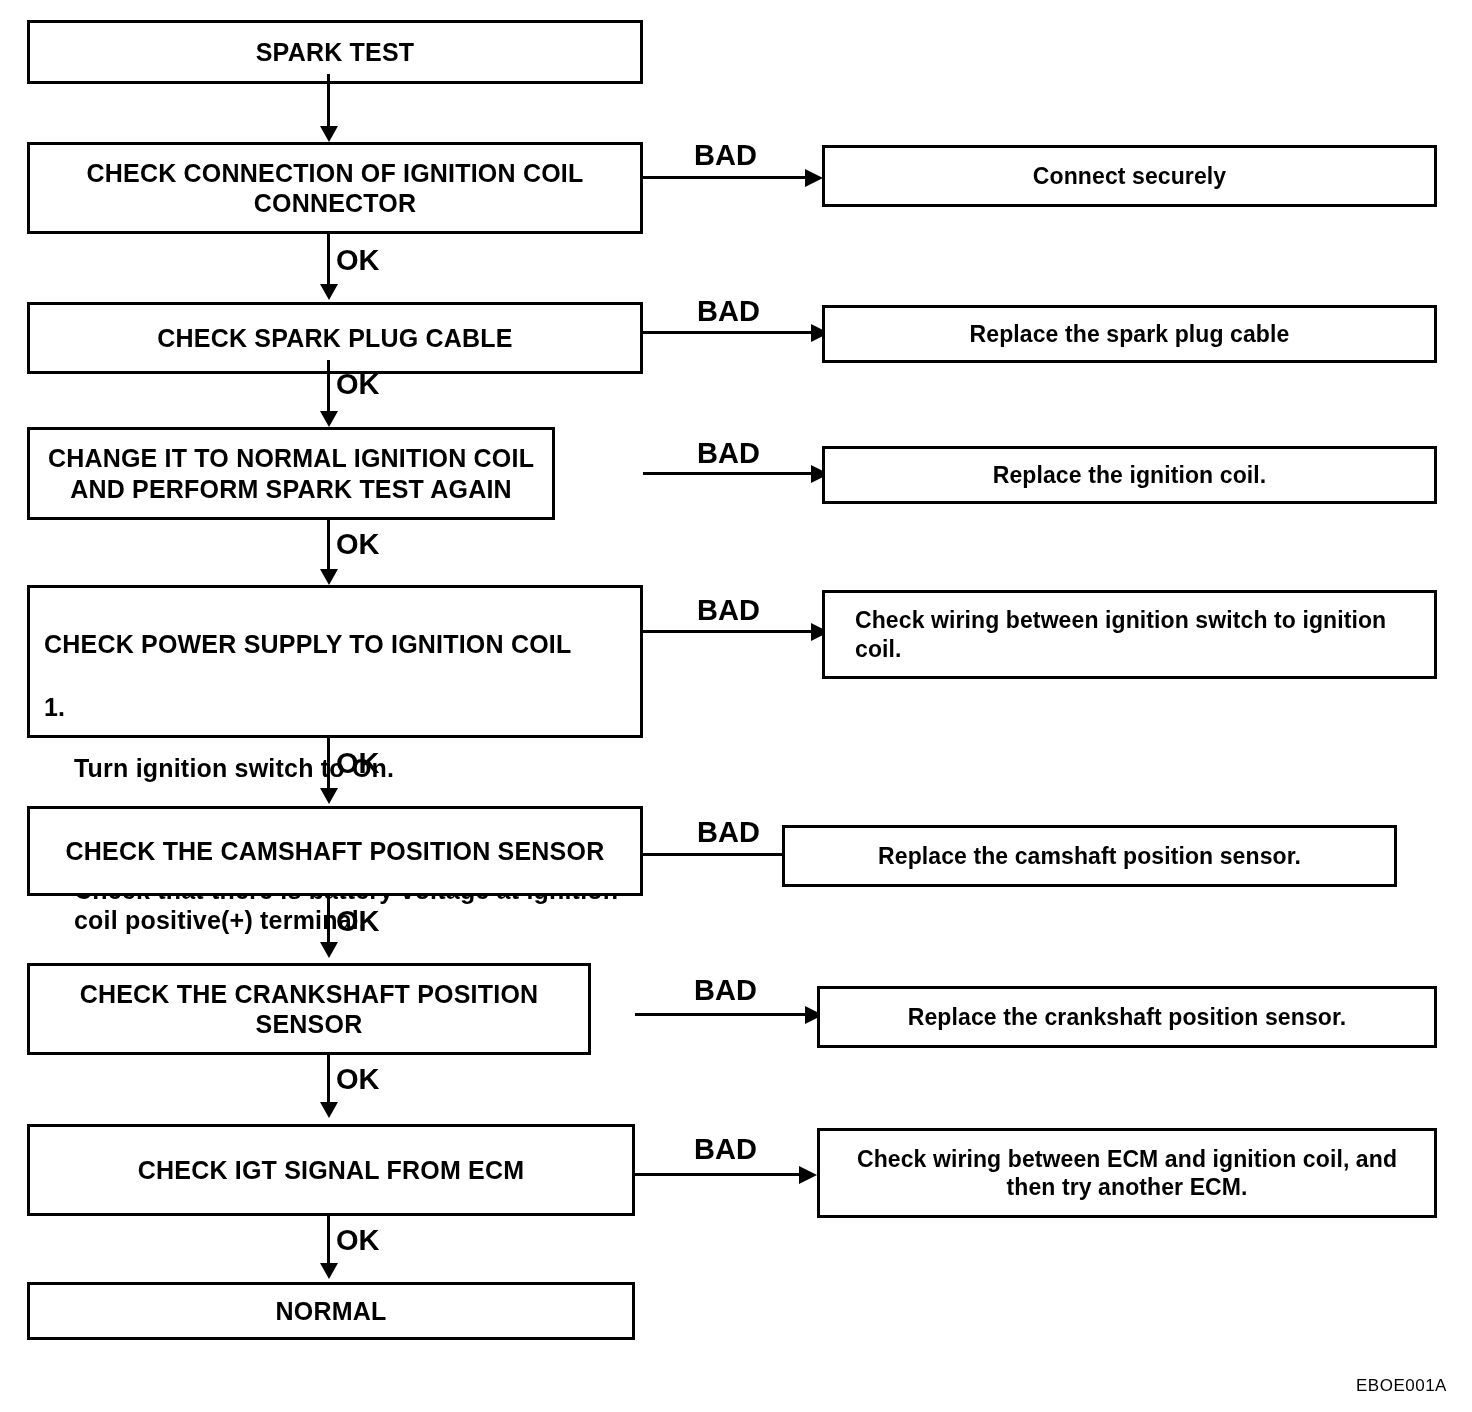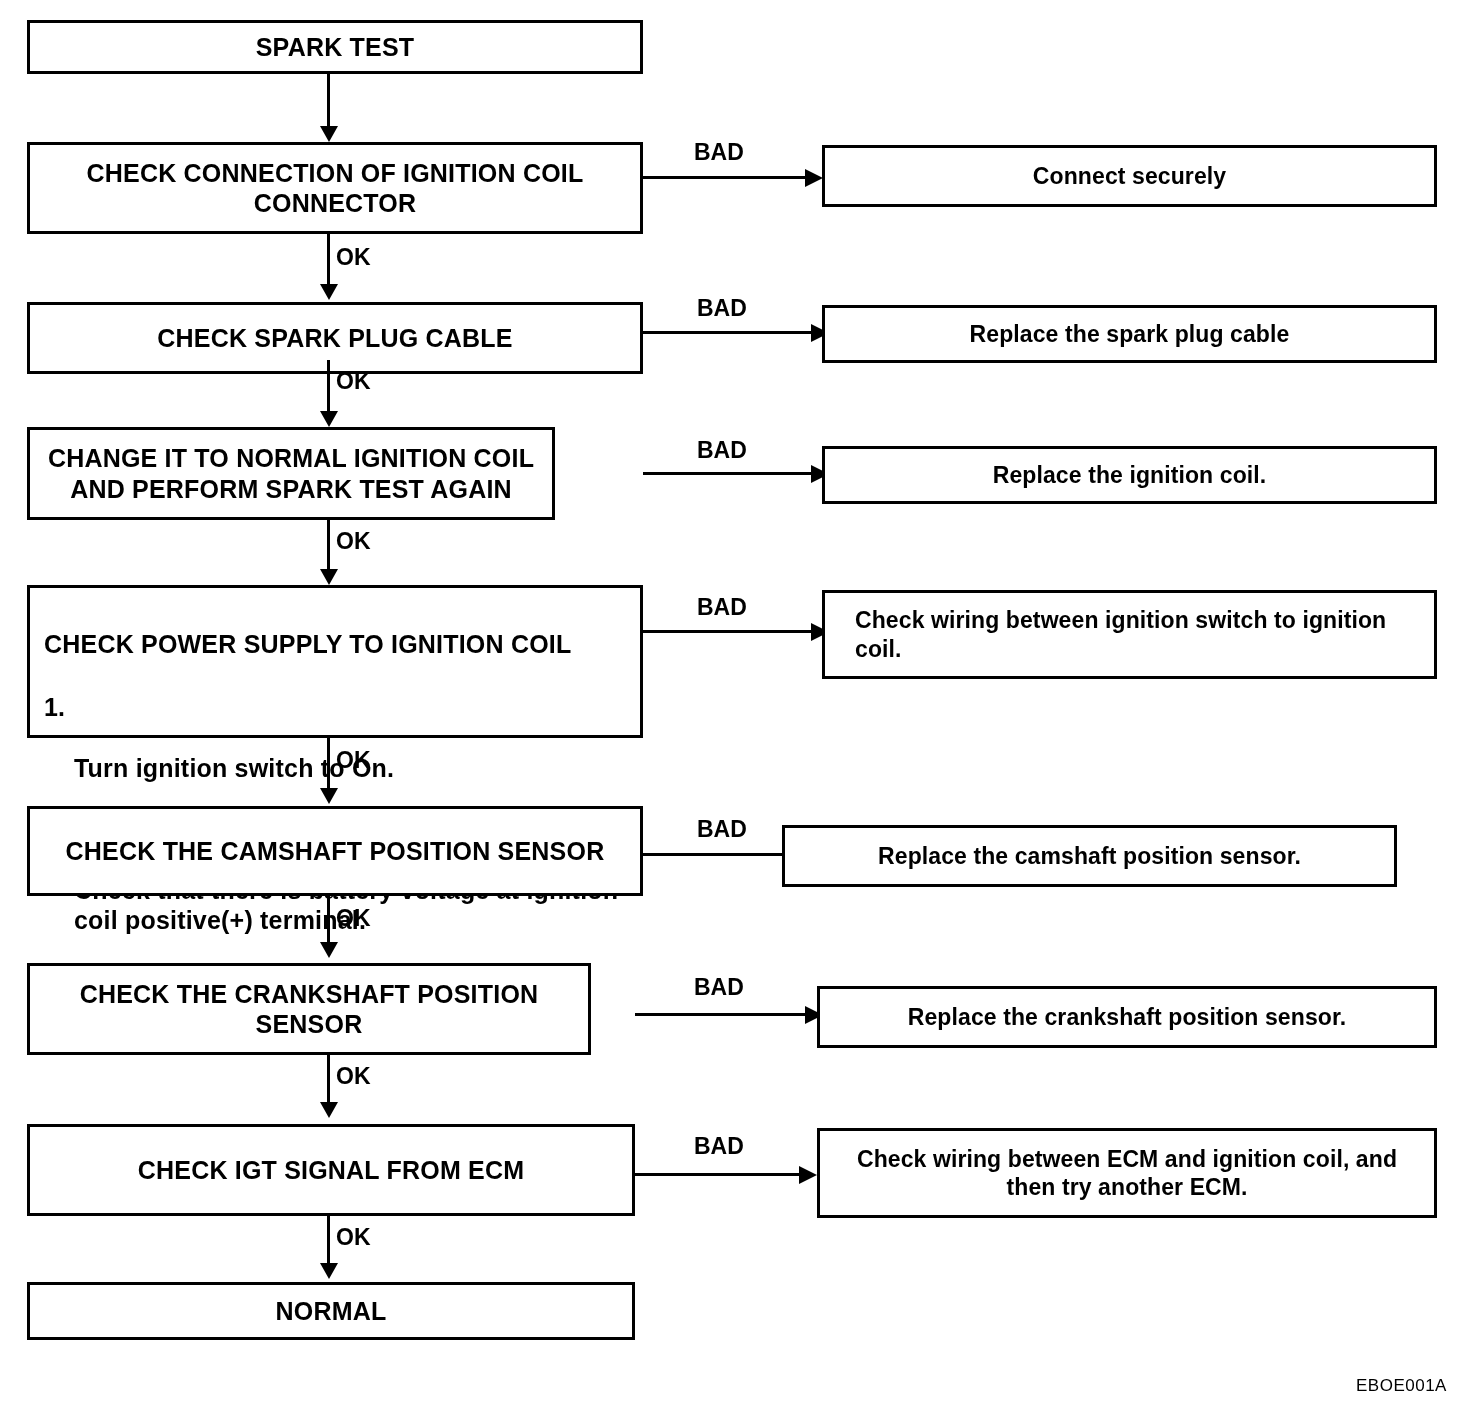--- a/index.html
+++ b/index.html
@@ -94,39 +94,39 @@
   .arrow-right {
     position: absolute;
     width: 0;
     height: 0;
     border-top: 9px solid transparent;
     border-bottom: 9px solid transparent;
     border-left: 18px solid #000000;
   }
   .edge-label {
     position: absolute;
-    font-size: 23px;
+    font-size: 29px;
     font-weight: bold;
     color: #000000;
     white-space: nowrap;
   }
   .footer-code {
     position: absolute;
     font-size: 17px;
     font-weight: normal;
     color: #000000;
     letter-spacing: 0.5px;
   }
 </style>
 </head>
 <body>
 
 <div id="canvas">
 
-  <div class="box left" style="left:27px; top:20px; width:616px; height:54px;">
+  <div class="box left" style="left:27px; top:20px; width:616px; height:64px;">
     <span class="box-text">SPARK TEST</span>
   </div>
 
   <div class="vline" style="left:327px; top:74px; width:3px; height:54px;"></div>
   <div class="arrow-down" style="left:320px; top:126px;"></div>
 
   <div class="box left" style="left:27px; top:142px; width:616px; height:92px;">
     <span class="box-text">CHECK CONNECTION OF IGNITION COIL CONNECTOR</span>
   </div>
   <div class="hline" style="left:643px; top:176px; width:164px; height:3px;"></div>

